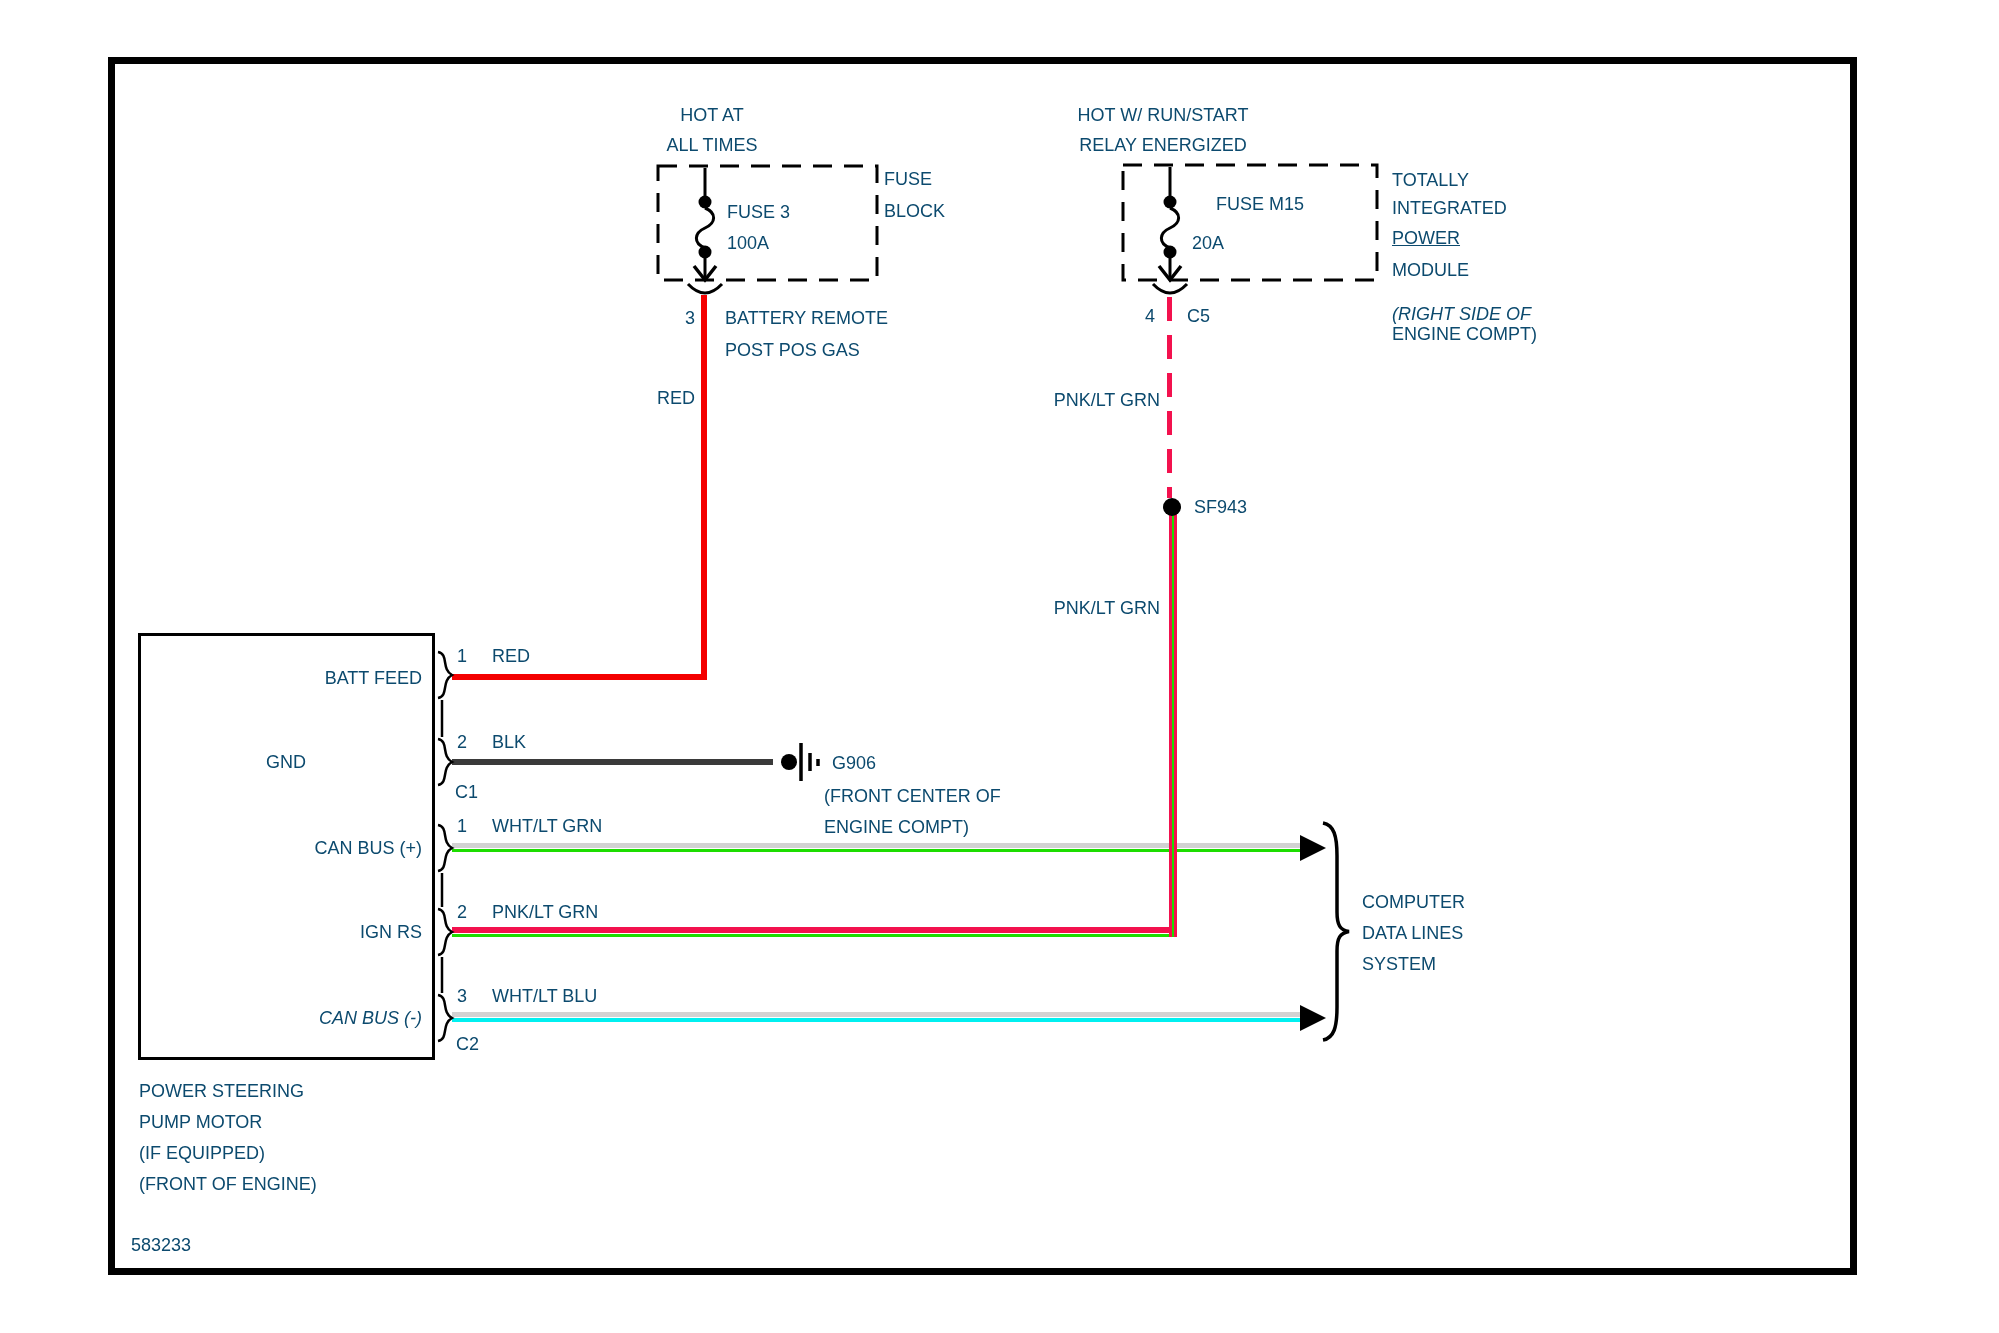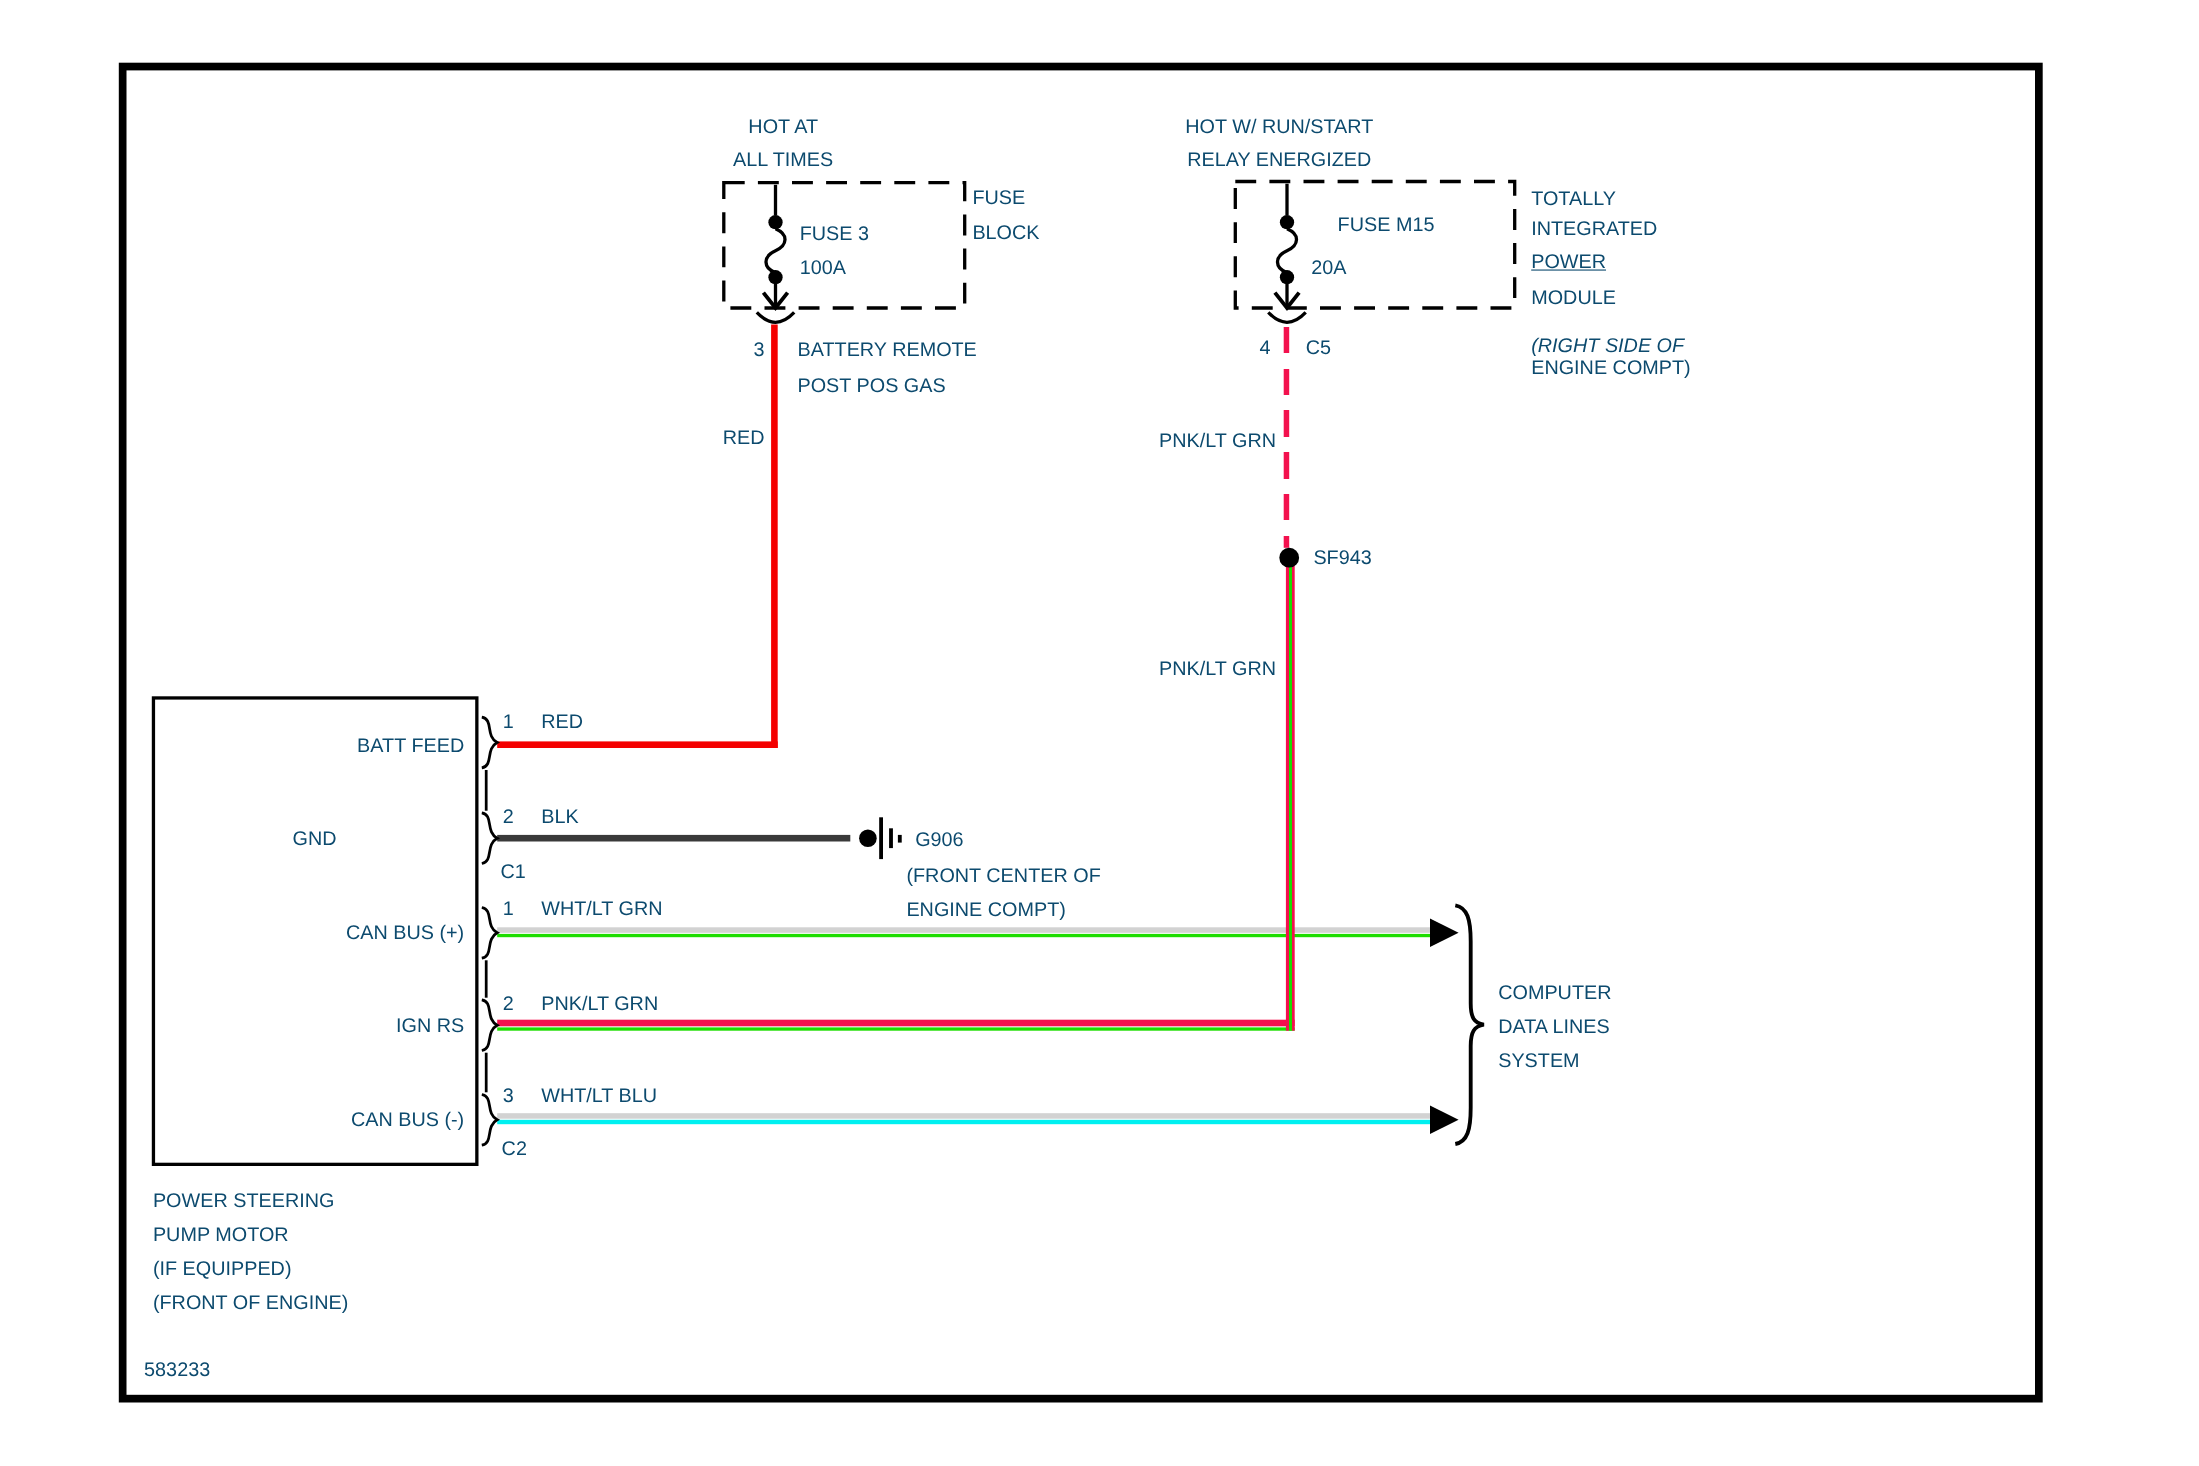--- a/index.html
+++ b/index.html
@@ -164,21 +164,21 @@
   <div class="lbl rt" style="left:1000px;width:160px;top:608px;">PNK/LT GRN</div>
 
   <div class="lbl" style="left:832px;top:763px;">G906</div>
   <div class="lbl" style="left:824px;top:796px;">(FRONT CENTER OF</div>
   <div class="lbl" style="left:824px;top:827px;">ENGINE COMPT)</div>
 
   <div class="lbl rt" style="left:150px;width:272px;top:678px;">BATT FEED</div>
   <div class="lbl rt" style="left:150px;width:272px;top:762px;text-align:center;">GND</div>
   <div class="lbl rt" style="left:150px;width:272px;top:848px;">CAN BUS (+)</div>
   <div class="lbl rt" style="left:150px;width:272px;top:932px;">IGN RS</div>
-  <div class="lbl rt" style="left:150px;width:272px;top:1018px;">CAN BUS (-)</div>
+  <div class="lbl rt" style="left:150px;width:272px;top:1018px;font-style:italic;">CAN BUS (-)</div>
 
   <div class="lbl rt" style="left:448px;width:19px;top:656px;">1</div>
   <div class="lbl rt" style="left:448px;width:19px;top:742px;">2</div>
   <div class="lbl rt" style="left:448px;width:19px;top:826px;">1</div>
   <div class="lbl rt" style="left:448px;width:19px;top:912px;">2</div>
   <div class="lbl rt" style="left:448px;width:19px;top:996px;">3</div>
 
   <div class="lbl" style="left:492px;top:656px;">RED</div>
   <div class="lbl" style="left:492px;top:742px;">BLK</div>
   <div class="lbl" style="left:492px;top:826px;">WHT/LT GRN</div>

